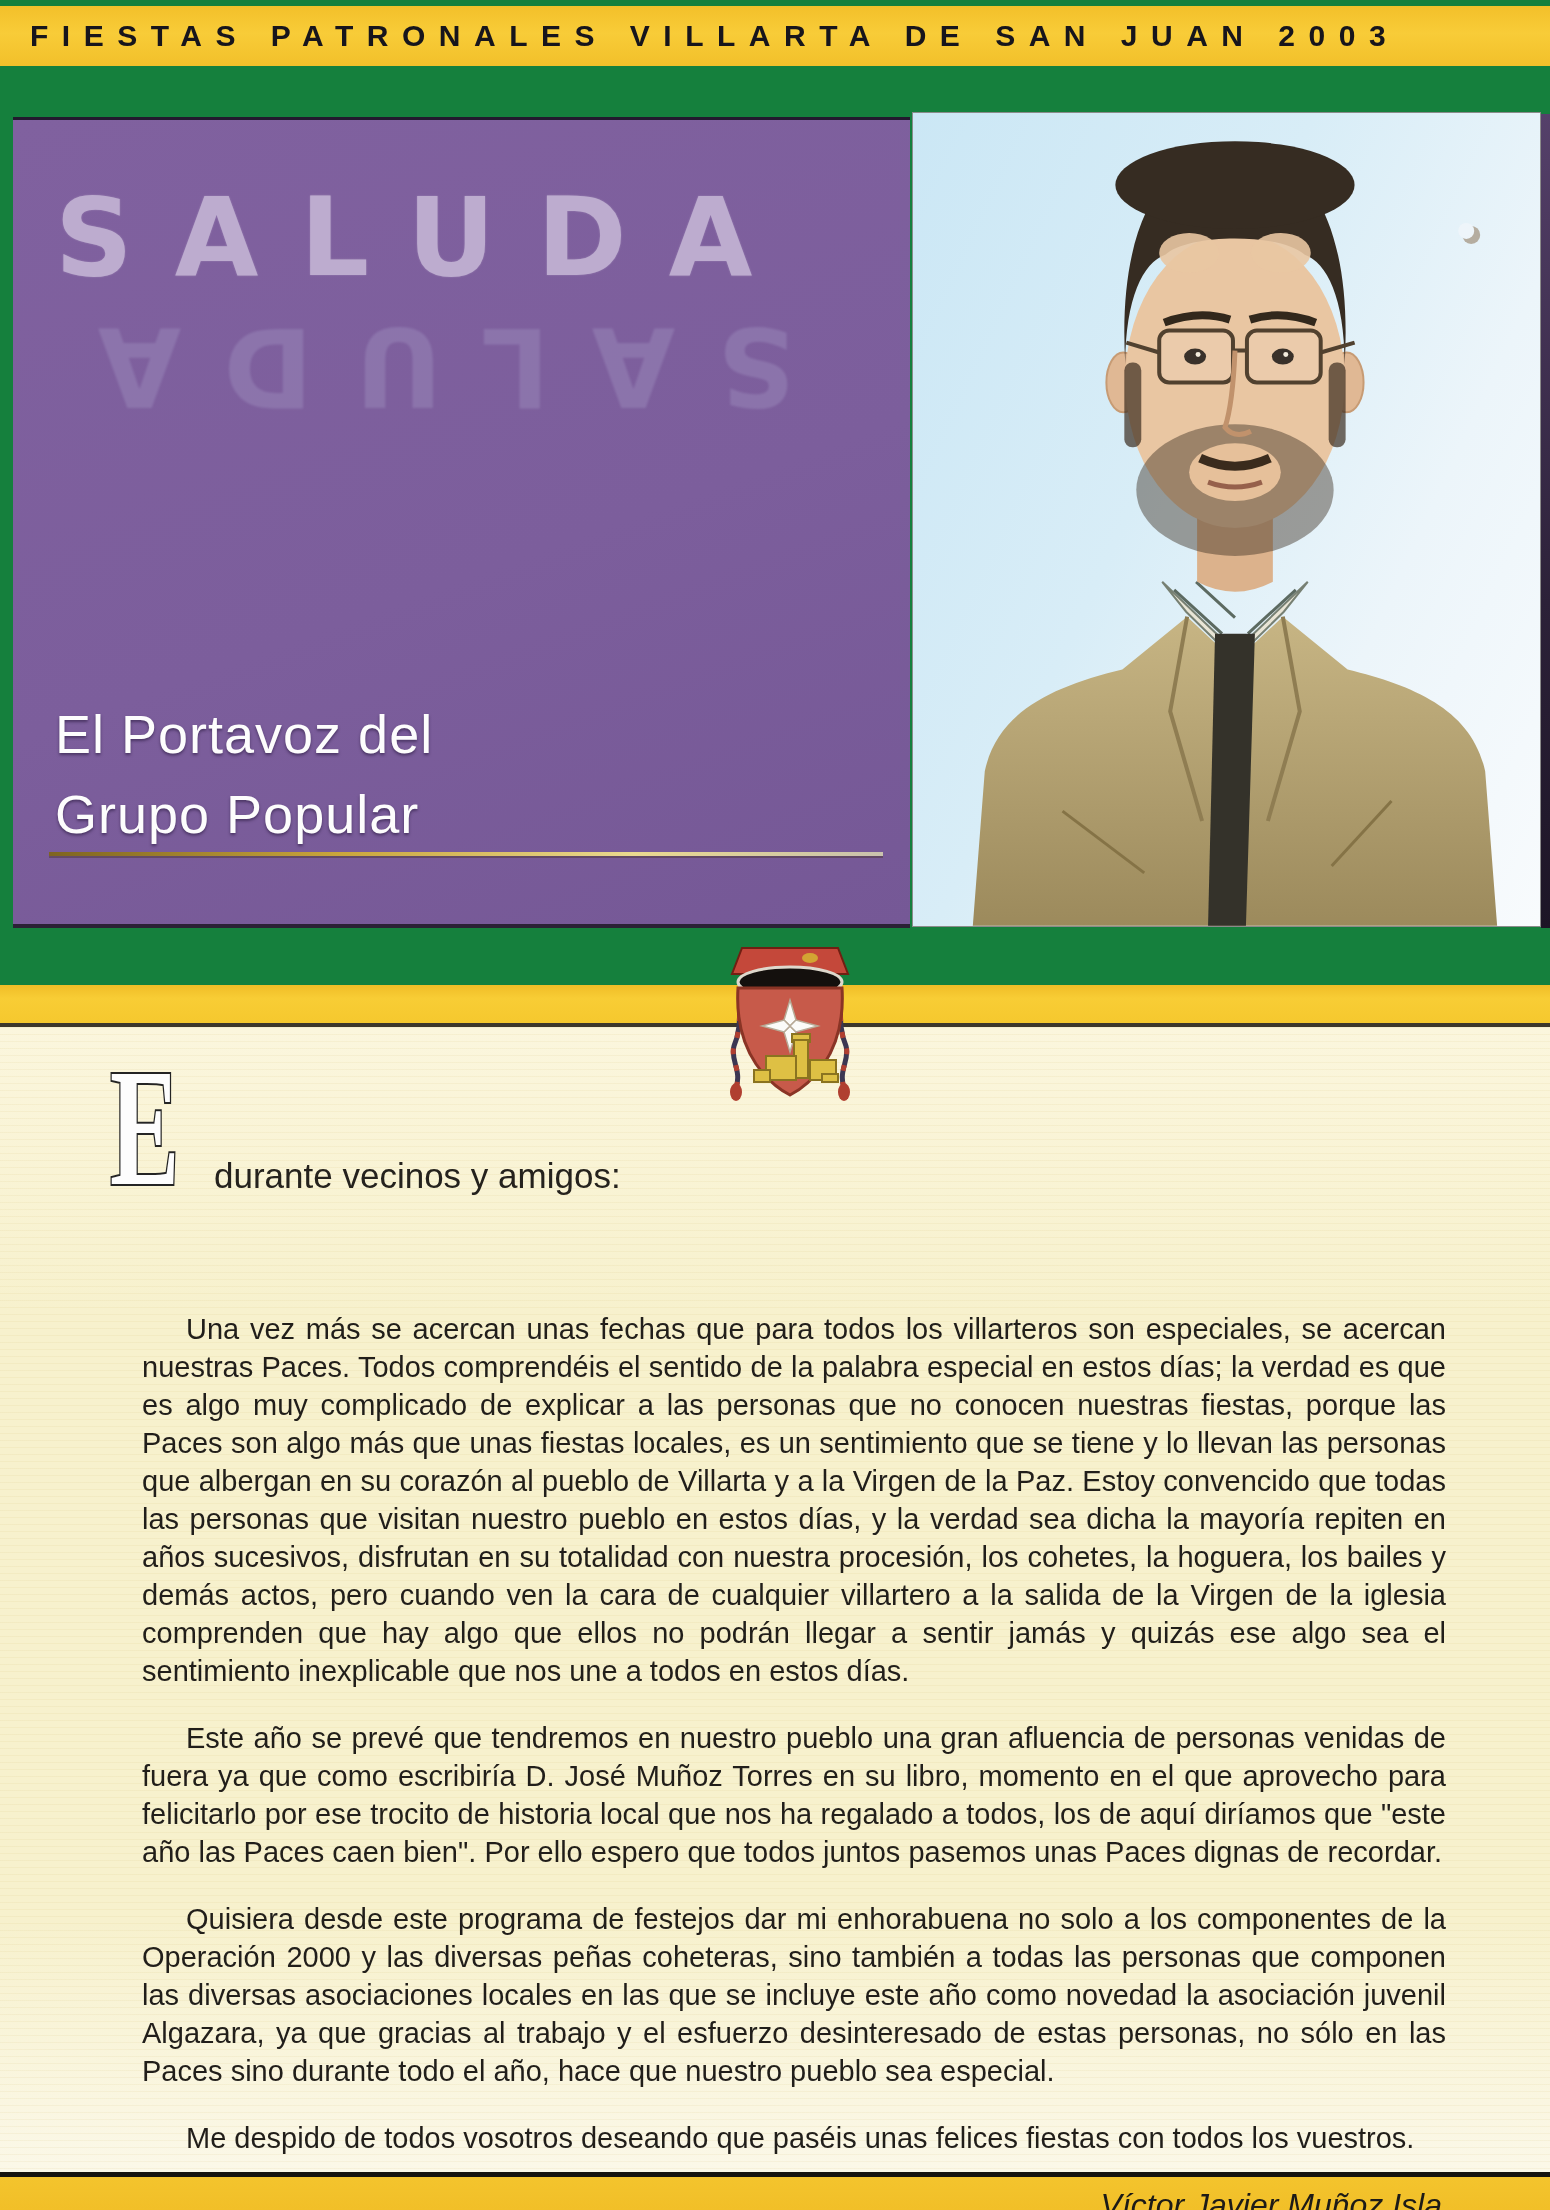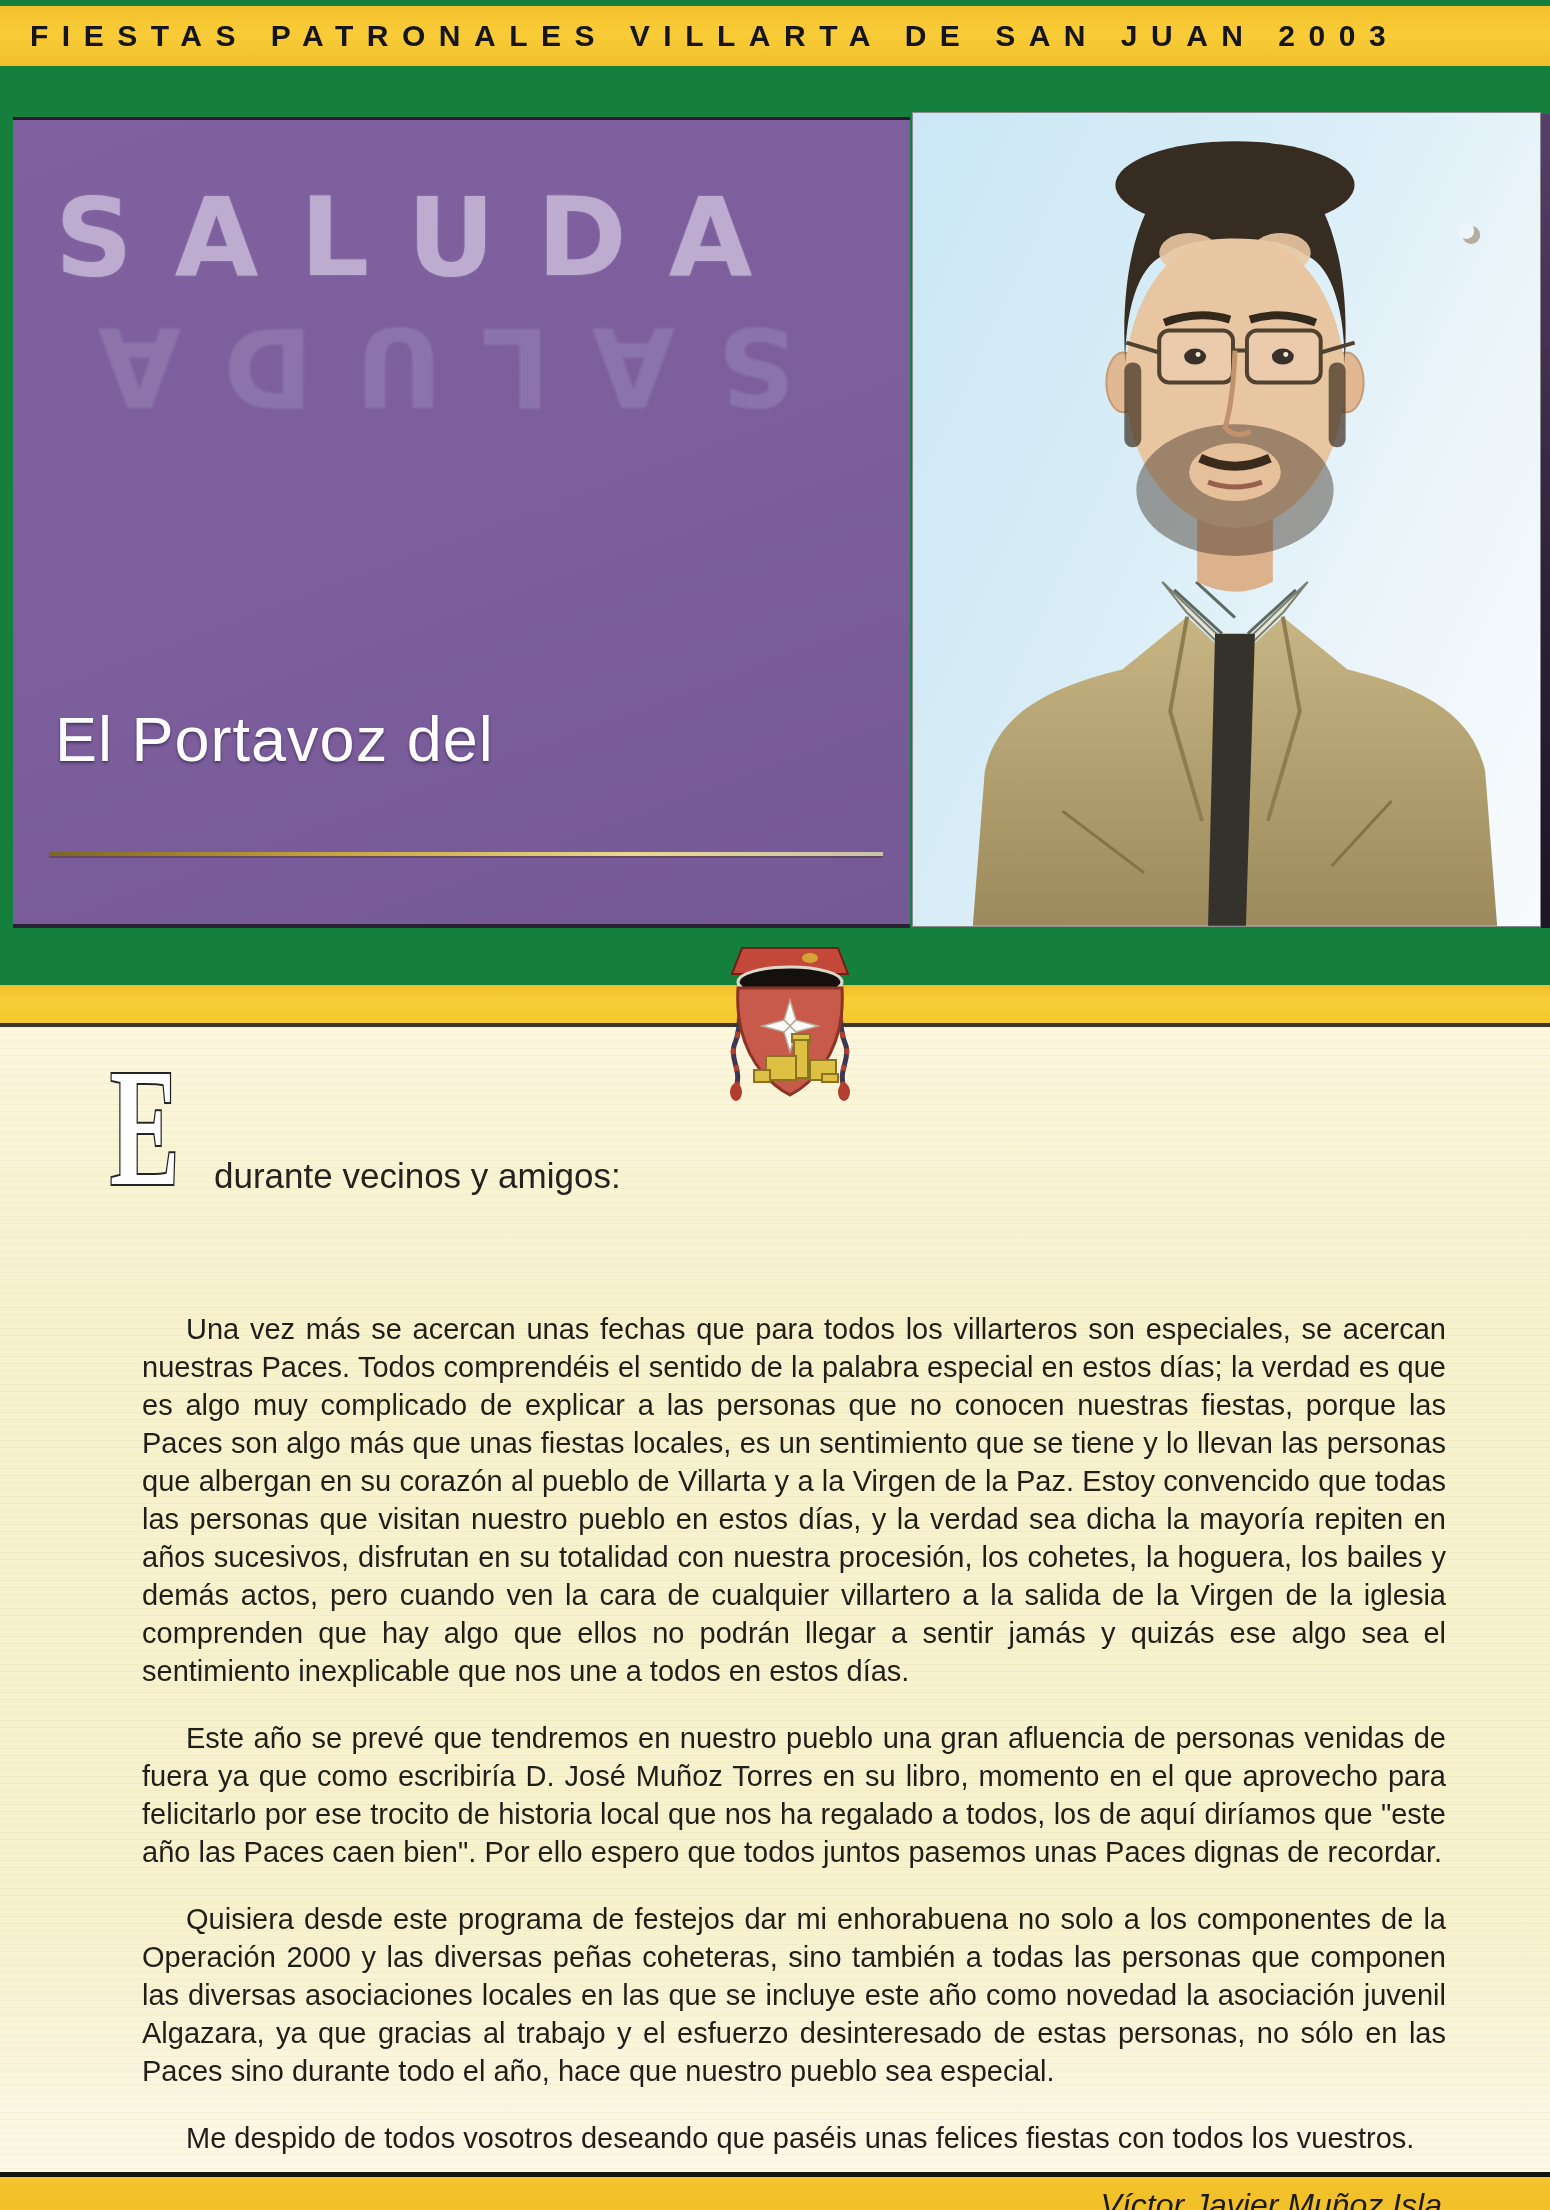--- a/index.html
+++ b/index.html
@@ -15,21 +15,21 @@
   
   .saluda-panel{position:absolute;left:6px;top:117px;width:897px;height:811px;
         background:linear-gradient(160deg,#80619f 0%,#7c5e9c 55%,#755896 100%);
         border-top:3px solid #221a2e;border-bottom:4px solid #2a2135;box-sizing:border-box;margin-left:7px;}
   .saluda-title{position:absolute;left:42px;top:58px;width:740px;font-size:108px;line-height:120px;
         font-family:"DejaVu Sans",sans-serif;font-weight:700;letter-spacing:42px;color:#bdaccf;
         text-shadow:0 0 2px rgba(255,255,255,.25);}
   .saluda-reflection{position:absolute;left:42px;top:186px;width:740px;font-size:108px;line-height:120px;
         font-family:"DejaVu Sans",sans-serif;font-weight:700;letter-spacing:42px;color:#9a89ba;
         transform:rotate(180deg);opacity:.5;filter:blur(1px);}
-  .role-1,.role-2{position:absolute;left:42px;color:#fdfdfd;font-size:63px;letter-spacing:1px;
+  .role-1,.role-2{position:absolute;left:42px;color:#fdfdfd;font-size:54px;letter-spacing:1px;
         text-shadow:0 2px 3px rgba(35,20,55,.55);}
   .role-1{top:583px;}
   .role-2{top:663px;}
   .gold-rule{position:absolute;left:36px;top:732px;width:834px;height:4px;
         background:linear-gradient(90deg,#7e6420,#caa63c 35%,#ead98f 70%,#c9c2ae 100%);
         box-shadow:0 2px 0 rgba(60,40,10,.35);}
 
   
   .photo{position:absolute;left:912px;top:112px;width:629px;height:815px;
         background:linear-gradient(115deg,#cbe7f5 0%,#d8edf7 40%,#ecf5fa 70%,#f8fbfd 100%);
@@ -73,20 +73,21 @@
 <div class="page">
 
   <div class="header-band">
     <span class="header-title">FIESTAS PATRONALES VILLARTA DE SAN JUAN 2003</span>
   </div>
 
   <div class="saluda-panel">
     <div class="saluda-title">SALUDA</div>
     <div class="saluda-reflection">SALUDA</div>
     <div class="role-1">El Portavoz del</div>
+    <div class="role-2">Grupo Popular</div>
     <div class="gold-rule"></div>
   </div>
 
   <div class="photo">
     <svg viewBox="0 0 629 815">
       <defs>
         <linearGradient id="jgrad" x1="0" y1="0" x2="0" y2="1">
           <stop offset="0" stop-color="#c7b584"></stop>
             <stop offset="1" stop-color="#9c8a5c"></stop>
         </linearGradient>

